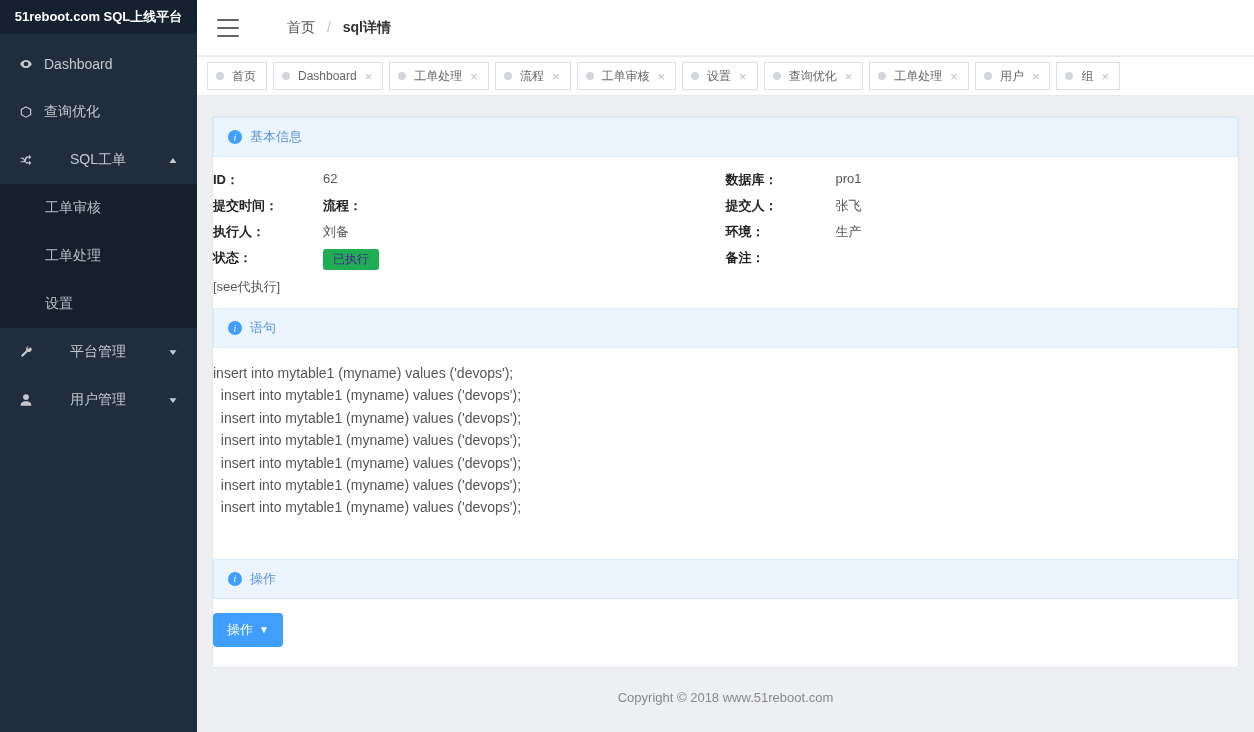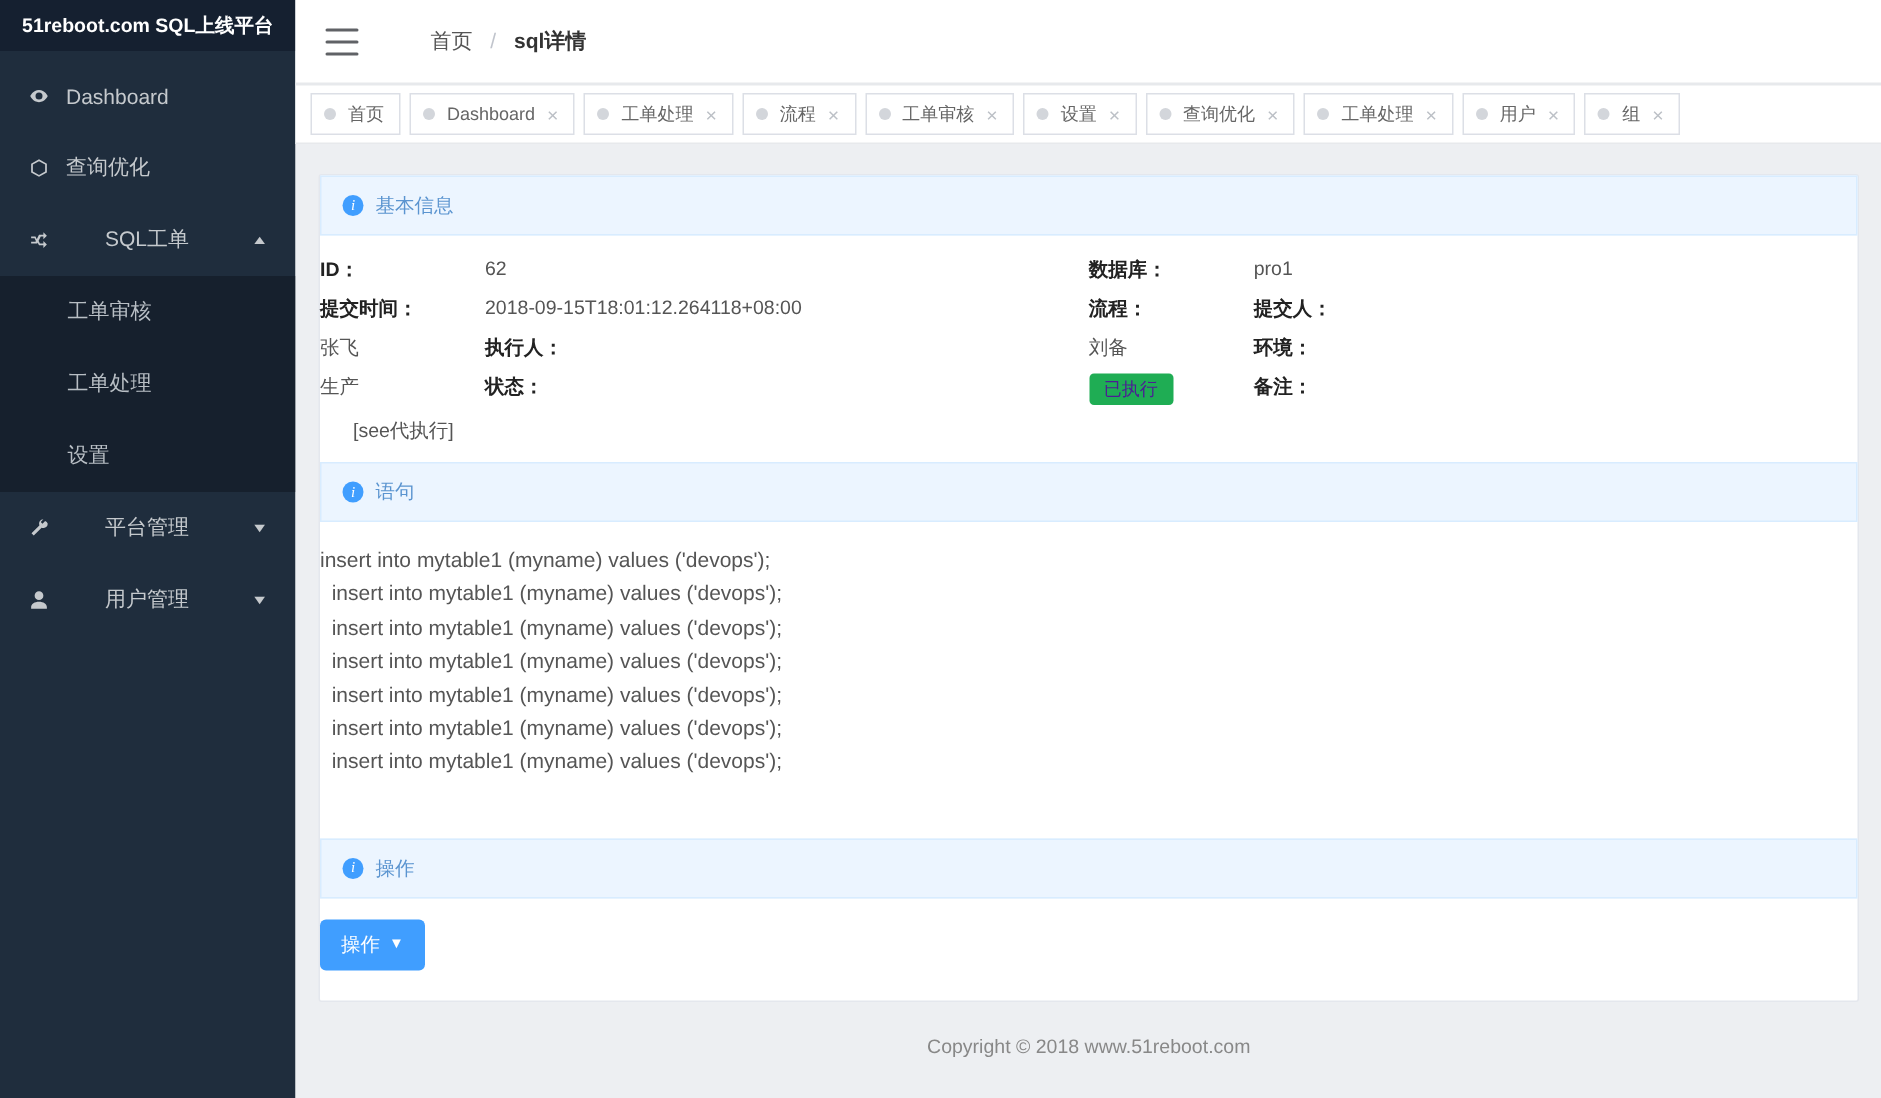--- a/index.html
+++ b/index.html
@@ -192,37 +192,36 @@
           <span class="info-icon">i</span>
           <span>基本信息</span>
         </div>
         <div class="info-grid">
           <div class="lab">ID：</div>
           <div class="val">62</div>
           <div class="lab">数据库：</div>
           <div class="val">pro1</div>
 
           <div class="lab">提交时间：</div>
-          <div class="val">2018-09-15T18:01:12.264118+08:00</div>
           <div class="lab">流程：</div>
 
           <div class="lab">提交人：</div>
           <div class="val">张飞</div>
           <div class="lab">执行人：</div>
           <div class="val">刘备</div>
 
           <div class="lab">环境：</div>
           <div class="val">生产</div>
           <div class="lab">状态：</div>
           <div class="val">
             <span class="badge-green">已执行</span>
           </div>
 
           <div class="lab">备注：</div>
-          <div class="val" style="grid-column: span 3; margin-left: 22px;">[see代执行]</div>
+          <div class="val" style="grid-column: span 3;">[see代执行]</div>
         </div>
 
         <div class="section-head">
           <span class="info-icon">i</span>
           <span>语句</span>
         </div>
         <div class="sql-block">insert into mytable1 (myname) values ('devops');
   insert into mytable1 (myname) values ('devops');
   insert into mytable1 (myname) values ('devops');
   insert into mytable1 (myname) values ('devops');

